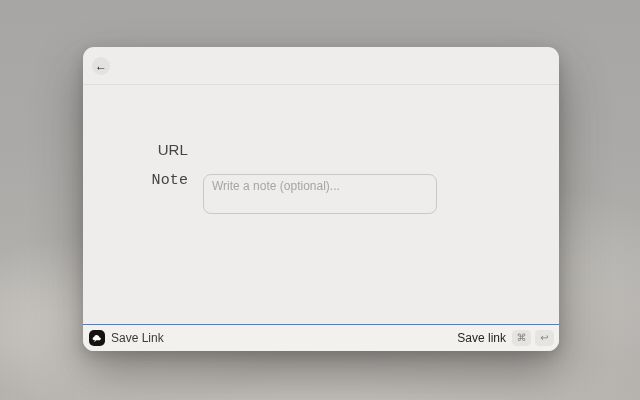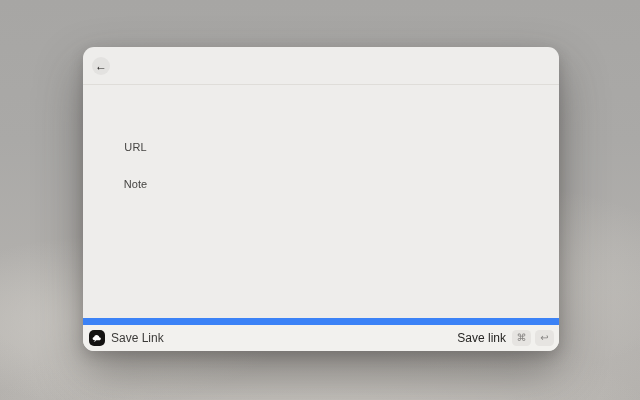--- a/index.html
+++ b/index.html
@@ -31,25 +31,25 @@
   .back-btn {
     position: absolute; left: 9px; top: 10px;
     width: 18px; height: 18px; border-radius: 50%;
     background: #e3e2e0; border: none; padding: 0;
     display: flex; align-items: center; justify-content: center;
     cursor: pointer;
   }
   .back-btn span { font-size: 12px; line-height: 1; color: #161514; }
   .win-content { position: relative; flex: 1 1 auto; }
   .field-label {
-    position: absolute; left: 0; width: 105px; text-align: center;
-    font-size: 11px; color: #454442; letter-spacing: 0.1px;
+    position: absolute; left: 0; width: 105px; text-align: right;
+    font-size: 15px; color: #454442; letter-spacing: 0.1px;
   }
   .url-label  { top: 56px; }
-  .note-label { top: 93px; }
+  .note-label { top: 87px; font-family: Liberation Mono, monospace; }
   .url-wrap {
     position: absolute; left: 120px; top: 52px; width: 234px; height: 19px;
   }
   .url-input {
     box-sizing: border-box; width: 100%; height: 100%;
     background: transparent; border: 1px solid #8e8d8b; border-radius: 9.5px;
     padding: 0 8px 0 8px; font-family: "Liberation Sans", sans-serif;
     font-size: 12px; color: #2b2a28; outline: none;
   }
   .url-input::placeholder { color: #a6a5a3; opacity: 1; }
@@ -60,21 +60,21 @@
   .note-input {
     position: absolute; left: 120px; top: 89px; width: 234px; height: 40px;
     box-sizing: border-box; resize: none;
     background: transparent; border: 1px solid #c9c8c5; border-radius: 8px;
     padding: 4px 8px; font-family: "Liberation Sans", sans-serif;
     font-size: 12px; line-height: 15px; color: #2b2a28; outline: none;
   }
   .note-input::placeholder { color: #a6a5a3; opacity: 1; }
   .win-footer {
     flex: 0 0 auto; height: 26px;
-    border-top: 7px solid #3b82f6; background: #f2f1ee;
+    border-top: 1px solid #3b82f6; background: #f2f1ee;
     border-radius: 0 0 11px 11px;
     display: flex; align-items: center; padding: 0 5px 0 6px;
   }
   .footer-left { display: flex; align-items: center; gap: 6px; }
   .app-icon {
     width: 16px; height: 16px; border-radius: 5px; background: #141312;
     display: flex; align-items: center; justify-content: center;
   }
   .app-icon svg { width: 12px; height: 12px; display: block; }
   .footer-title { font-size: 12px; color: #3c3b39; }
@@ -96,20 +96,21 @@
     <div class="win-header">
       <button class="back-btn">
         <span>←</span>
       </button>
     </div>
 
     <div class="win-content">
       <label class="field-label url-label">URL</label>
 
       <label class="field-label note-label">Note</label>
+      <textarea class="note-input" placeholder="Write a note (optional)..." style=""></textarea>
     </div>
 
     <div class="win-footer">
       <div class="footer-left">
         <span class="app-icon">
           <svg viewBox="0 0 24 24" aria-hidden="true">
             <path fill="#ffffff" d="M7.2 16.6c-2.4 0-3.9-1.5-3.9-3.4 0-1.7 1.2-3 2.9-3.3C6.6 7.6 8.7 6 11.2 6c2.8 0 5 1.9 5.4 4.4 1.8.2 3.2 1.5 3.2 3.1 0 1.8-1.5 3.1-3.6 3.1H7.2z"></path>
             <path fill="#ffffff" d="M8.6 16.2 5.2 20l5.3-2.6z"></path>
           </svg>
         </span>

